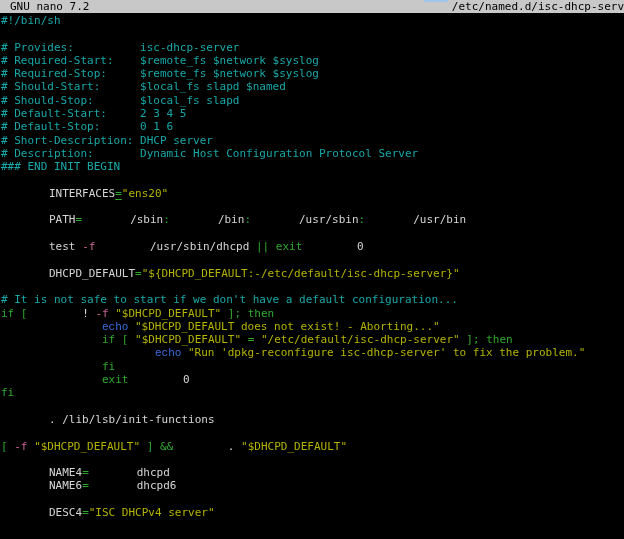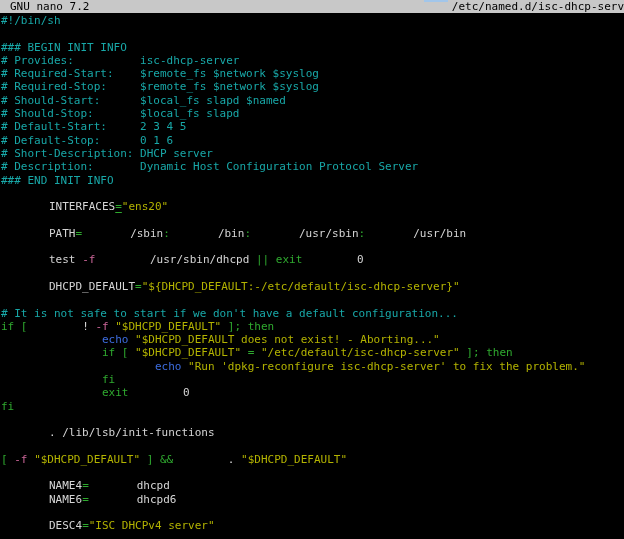--- a/index.html
+++ b/index.html
@@ -42,47 +42,46 @@
     width:623px;height:525px;
     overflow:hidden;
     color:var(--w);
   }
   .ln{height:13.3px;white-space:pre;}
   .w{color:var(--w);margin-left:48px;}
   .c{color:var(--c);}
   .g{color:var(--g);}
   .y{color:var(--y);}
   .m{color:var(--m);}
-  .b{color:var(--b);}
+  .b{color:var(--b);font-family:Liberation Mono, monospace;}
   .cur{text-decoration:underline;text-underline-offset:2px;text-decoration-thickness:1px;}
 </style>
 </head>
 <body>
 
 <div class="titlebar">
   <span class="app">GNU nano 7.2</span>
   <span class="file">/etc/named.d/isc-dhcp-serv</span>
 </div>
 
 <div class="artifact"></div>
 
 <div class="editor">
     <div class="ln"><span class="c">#!/bin/sh</span></div>
     <div class="ln"></div>
-    <div class="ln"><span class="c">### BEGIN INIT INFO</span></div>
     <div class="ln"><span class="c"># Provides:          isc-dhcp-server</span></div>
     <div class="ln"><span class="c"># Required-Start:    $remote_fs $network $syslog</span></div>
     <div class="ln"><span class="c"># Required-Stop:     $remote_fs $network $syslog</span></div>
     <div class="ln"><span class="c"># Should-Start:      $local_fs slapd $named</span></div>
     <div class="ln"><span class="c"># Should-Stop:       $local_fs slapd</span></div>
     <div class="ln"><span class="c"># Default-Start:     2 3 4 5</span></div>
     <div class="ln"><span class="c"># Default-Stop:      0 1 6</span></div>
     <div class="ln"><span class="c"># Short-Description: DHCP server</span></div>
     <div class="ln"><span class="c"># Description:       Dynamic Host Configuration Protocol Server</span></div>
-    <div class="ln"><span class="c">### END INIT INFO</span></div>
+    <div class="ln"><span class="c">### END INIT BEGIN</span></div>
     <div class="ln"></div>
     <div class="ln"><span class="w">INTERFACES</span><span class="g cur">=</span><span class="y">"ens20"</span></div>
     <div class="ln"></div>
     <div class="ln"><span class="w">PATH</span><span class="g">=</span><span class="w">/sbin</span><span class="g">:</span><span class="w">/bin</span><span class="g">:</span><span class="w">/usr/sbin</span><span class="g">:</span><span class="w">/usr/bin</span></div>
     <div class="ln"></div>
     <div class="ln"><span class="w">test </span><span class="m">-f</span><span class="w"> /usr/sbin/dhcpd </span><span class="g">|| exit</span><span class="w"> 0</span></div>
     <div class="ln"></div>
     <div class="ln"><span class="w">DHCPD_DEFAULT</span><span class="g">=</span><span class="y">"${DHCPD_DEFAULT:-/etc/default/isc-dhcp-server}"</span></div>
     <div class="ln"></div>
     <div class="ln"><span class="c"># It is not safe to start if we don't have a default configuration...</span></div>

